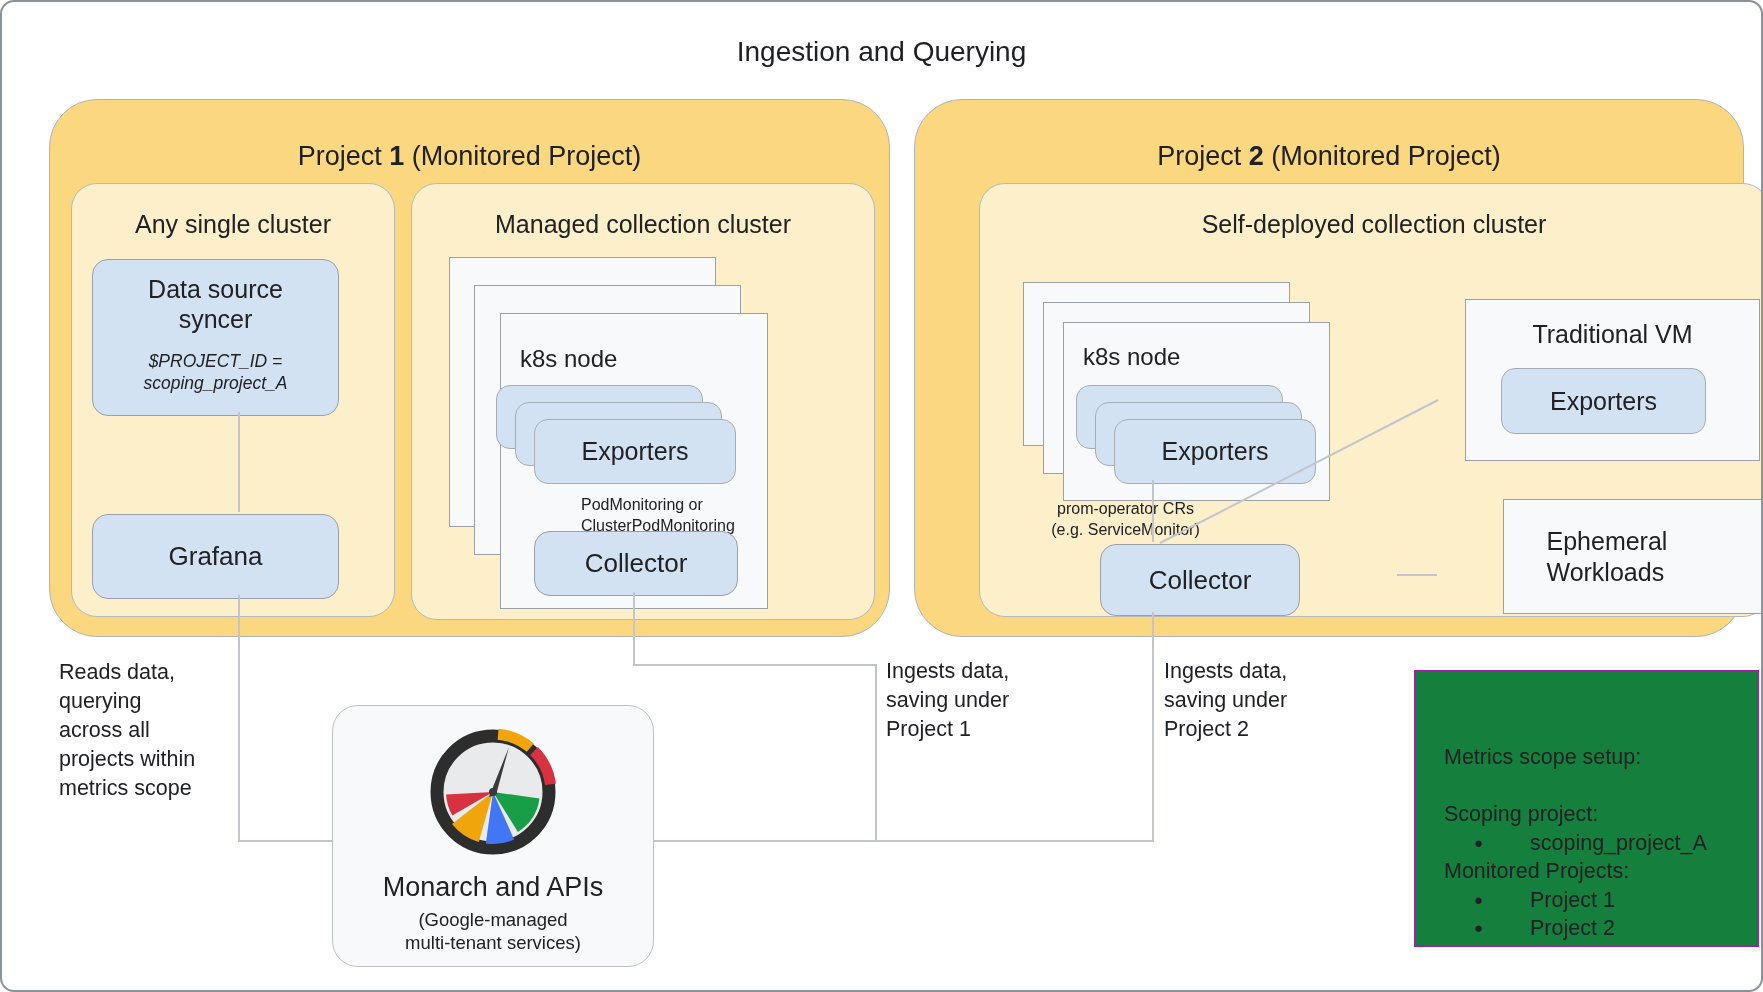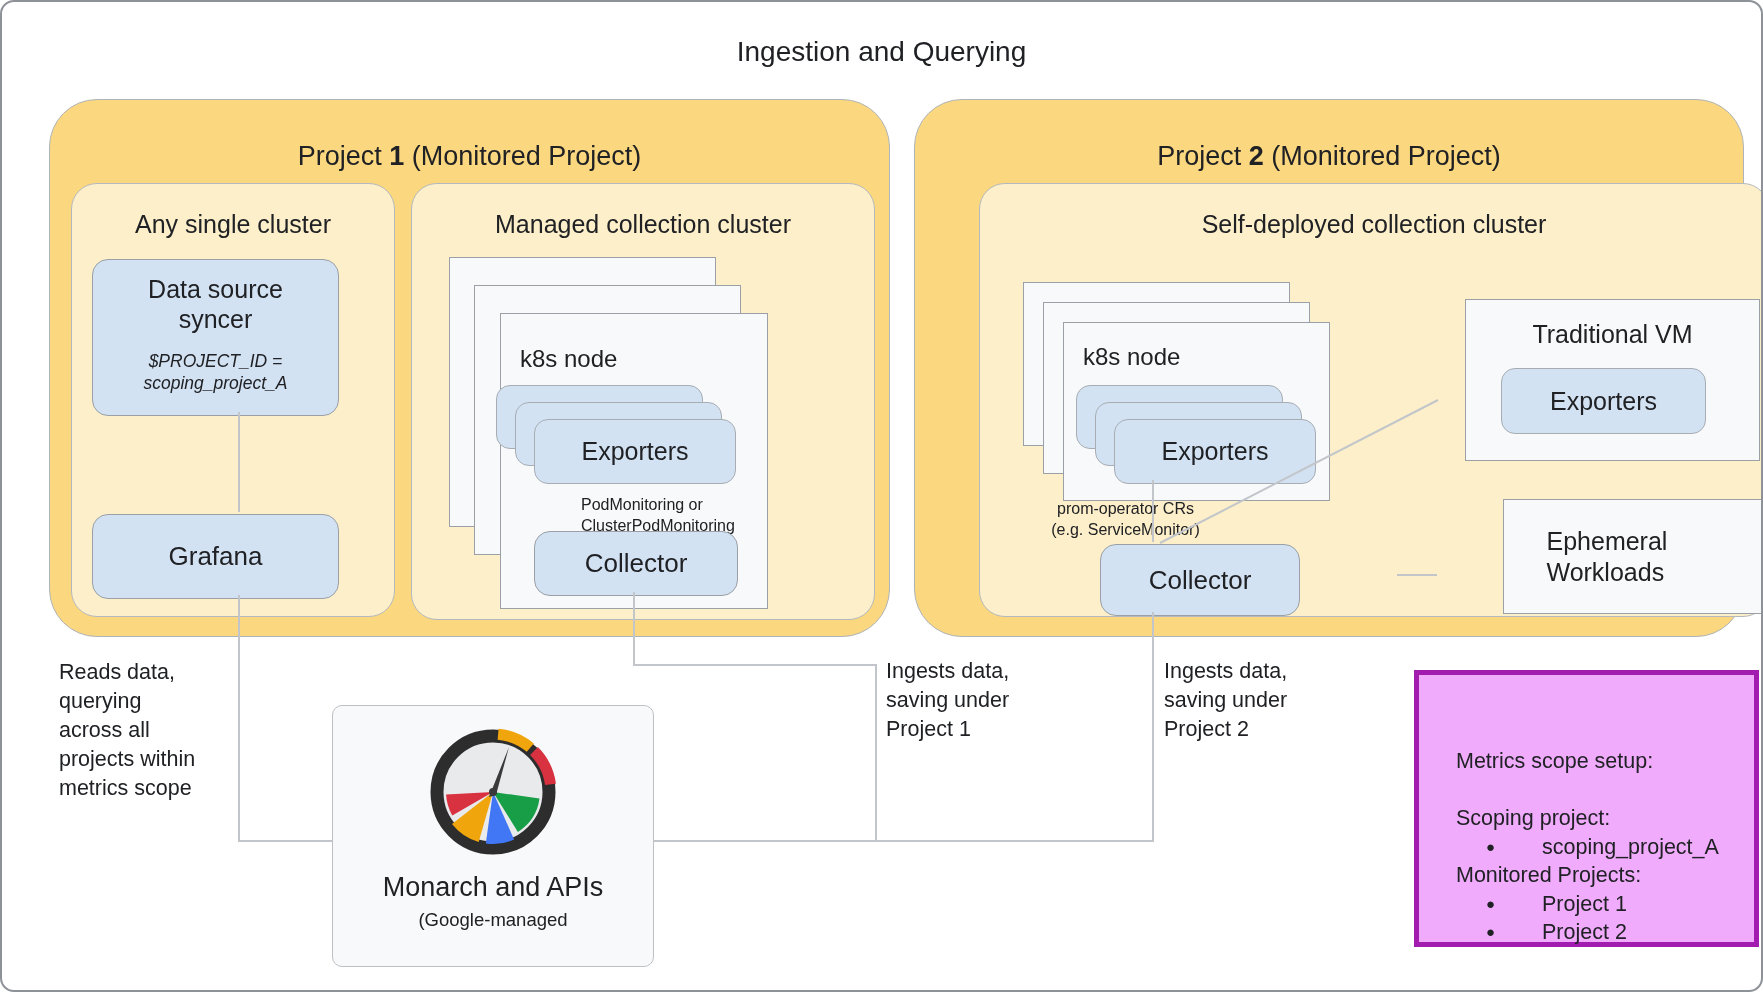--- a/index.html
+++ b/index.html
@@ -11,24 +11,24 @@
   .cream-label{position:absolute;left:0;width:100%;text-align:center;font-size:25px;}
   .bluebox{position:absolute;background:#D2E2F3;border:1px solid #9aa0a6;border-radius:16px;text-align:center;}
   .whitebox{position:absolute;background:#F8F9FA;border:1px solid #9ba0a6;}
   .k8slabel{position:absolute;font-size:24px;}
   .expstack{position:absolute;background:#D2E2F3;border:1px solid #a8adb3;border-radius:14px;}
   .boxtext-lg{font-size:26px;}
   .boxtext-md{font-size:25px;}
   .note{position:absolute;font-size:16px;line-height:21px;}
   .line{position:absolute;background:#c2c6cb;z-index:3;}
   .annot{position:absolute;font-size:21.5px;line-height:29px;z-index:4;}
-  .monarch{position:absolute;left:330px;top:703px;width:320px;height:260px;background:#F8F9FA;border:1px solid #bdc1c6;border-radius:10px;z-index:5;text-align:center;}
+  .monarch{position:absolute;left:330px;top:703px;width:320px;height:260px;background:#F8F9FA;border:1px solid #bdc1c6;border-radius:26px;z-index:5;text-align:center;}
   .monarch-title{position:absolute;top:166px;width:100%;font-size:27px;}
   .monarch-sub{position:absolute;top:202px;width:100%;font-size:18.5px;line-height:23px;}
-  .metrics{position:absolute;left:1412px;top:668px;width:345px;height:277px;background:#f0abfc;border:5px solid #a21caf;box-sizing:border-box;padding:72px 0 0 37px;font-size:21.5px;line-height:28.5px;z-index:5;}
+  .metrics{position:absolute;left:1412px;top:668px;width:345px;height:277px;background:#15803d;border:1px solid #a21caf;box-sizing:border-box;padding:72px 0 0 29px;font-size:21.5px;line-height:28.5px;z-index:5;}
   .mspacer{height:28.5px;}
   .bullet-row{display:flex;align-items:center;}
   .blt{margin-left:30px;width:16px;font-size:15px;}
   .bullet-text{margin-left:40px;}
   .dss-title{margin:14px auto 12px auto;width:180px;font-size:25px;line-height:30px;}
   .dss-sub{margin-top:16px;font-size:17.5px;line-height:22px;font-style:italic;}
   .centerflex{display:flex;align-items:center;justify-content:center;}
   svg.overlay{position:absolute;z-index:3;pointer-events:none;}
 </style>
 </head>
@@ -133,20 +133,21 @@
       <path d="M 0 0 L 46.5 6.5 A 47 47 0 0 1 24.9 39.9 Z" fill="#189E46"></path>
       <path d="M 0 0 L 21.1 47.5 A 52 52 0 0 1 -7.2 51.5 Z" fill="#4176F5"></path>
       <path d="M 0 0 L -14.3 50.0 A 52 52 0 0 1 -41.0 32.0 Z" fill="#F0A50C"></path>
       <path d="M 0 0 L -40.7 23.5 A 47 47 0 0 1 -46.9 2.5 Z" fill="#D8313F"></path>
       <path d="M -4 5 L 16 -45 L 3 3 Z" fill="#3a3a3a"></path>
       <circle cx="0" cy="0" r="4" fill="#3a3a3a"></circle>
     </svg>
     <div class="monarch-title">Monarch and APIs</div>
     <div class="monarch-sub">
       <div>(Google-managed</div>
+      <div>multi-tenant services)</div>
     </div>
   </div>
 
   <div class="annot" style="left:57px;top:656px;width:220px;">
     <div>Reads data,</div>
     <div>querying</div>
     <div>across all</div>
     <div>projects within</div>
     <div>metrics scope</div>
   </div>

